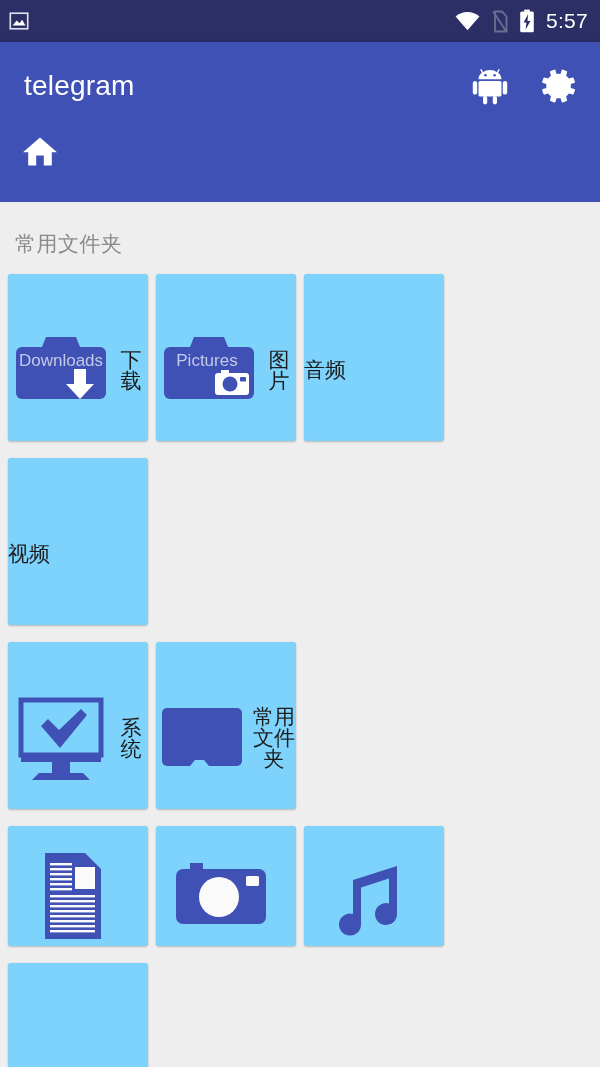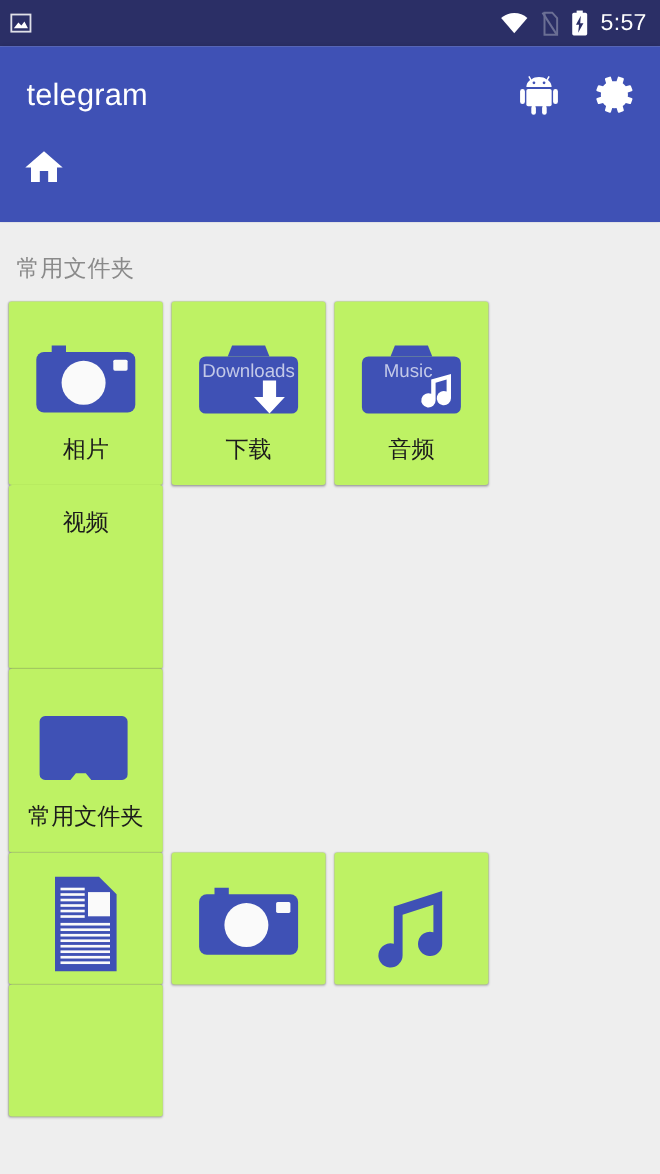--- a/index.html
+++ b/index.html
@@ -43,25 +43,25 @@
   .content{
     position:absolute; top:202px; left:0; width:600px; height:865px;
     background:#eeeeee; overflow:hidden;
   }
   .section-title{
     font-size:21px; color:#8a8a8a; padding:28px 0 16px 15px; letter-spacing:.5px;
   }
   .grid{ display:flex; flex-wrap:wrap; padding:0 8px; }
   .card{
     width:140px; height:167px;
-    background:#bef264;
-    margin:0 8px 0 0;
+    background:#7dd3fc;
+    margin:0 8px 17px 0;
     border-radius:3px;
     box-shadow:0 1px 2px rgba(0,0,0,.22), 0 0 1px rgba(0,0,0,.12);
-    display:flex; flex-direction:column; align-items:center;
+    display:flex; flex-direction:row; align-items:center;
     justify-content:flex-start;
     padding-top:22px;
     overflow:hidden;
   }
   .card-icon{
     height:100px; width:130px;
     display:flex; align-items:center; justify-content:center;
   }
   .card-label{
     font-size:21px; color:#1c1c1c; text-align:center; line-height:1;
@@ -138,64 +138,71 @@
       </svg>
     </span>
   </div>
 </div>
 
 <div class="content">
 
   <div class="section-title">常用文件夹</div>
   <div class="grid">
 
-    <div class="card">
-      <div class="card-icon">
-        <svg width="98" height="78" viewBox="0 0 98 78">
-          <path fill="#3f51b5" d="M18 7 h13 v7 h-13z"></path>
-          <rect x="4" y="13" width="90" height="55" rx="7" fill="#3f51b5"></rect>
-          <circle cx="47" cy="41" r="20" fill="#fafafa"></circle>
-          <rect x="74" y="20" width="13" height="10" rx="1.5" fill="#fafafa"></rect>
-        </svg>
-      </div>
-      <div class="card-label">相片</div>
-    </div>
 
     <div class="card">
       <div class="card-icon">
         <svg width="100" height="80" viewBox="0 0 100 80">
           <path d="M35 8 h30 l4 10 h-38z" fill="#3f51b5"></path>
           <rect x="5" y="18" width="90" height="52" rx="6" fill="#3f51b5"></rect>
           <text x="50" y="37" font-family="Liberation Sans, sans-serif" font-size="17" fill="#c3c9e8" text-anchor="middle">Downloads</text>
           <path d="M63 40 h12 v15 h8 l-14 15 l-14 -15 h8z" fill="#ffffff"></path>
         </svg>
       </div>
       <div class="card-label">下载</div>
     </div>
 
-
     <div class="card">
       <div class="card-icon">
         <svg width="100" height="80" viewBox="0 0 100 80">
           <path d="M35 8 h30 l4 10 h-38z" fill="#3f51b5"></path>
           <rect x="5" y="18" width="90" height="52" rx="6" fill="#3f51b5"></rect>
-          <text x="47" y="37" font-family="Liberation Sans, sans-serif" font-size="17" fill="#c3c9e8" text-anchor="middle">Music</text>
-          <path fill="#ffffff" d="M68 39 l18 -5 v22 a6.5 6.5 0 1 1 -4 -6 v-11 l-10 3 v16 a6.5 6.5 0 1 1 -4 -6z"></path>
-        </svg>
-      </div>
+          <text x="48" y="37" font-family="Liberation Sans, sans-serif" font-size="17" fill="#c3c9e8" text-anchor="middle">Pictures</text>
+          <path fill="#ffffff" d="M62 41 h8 v4 h-8z"></path>
+          <rect x="56" y="44" width="34" height="22" rx="3" fill="#ffffff"></rect>
+          <circle cx="71" cy="55" r="7.5" fill="#3f51b5"></circle>
+          <rect x="81" y="48" width="6" height="4.5" rx="1" fill="#3f51b5"></rect>
+        </svg>
+      </div>
+      <div class="card-label">图片</div>
+    </div>
+
+    <div class="card">
       <div class="card-label">音频</div>
     </div>
 
     <div class="card">
       <div class="card-label">视频</div>
     </div>
   </div>
 
   <div class="grid">
 
+    <div class="card">
+      <div class="card-icon">
+        <svg width="96" height="86" viewBox="0 0 96 86">
+          <rect x="8" y="6" width="80" height="55" fill="none" stroke="#3f51b5" stroke-width="5"></rect>
+          <rect x="8" y="61" width="80" height="7" fill="#3f51b5"></rect>
+          <rect x="39" y="68" width="18" height="11" fill="#3f51b5"></rect>
+          <path d="M26 79 h44 l7 7 h-58z" fill="#3f51b5"></path>
+          <path fill="#3f51b5" d="M28 32 l7 -7 l11 11 l22 -21 l6 6 l-27 33z"></path>
+        </svg>
+      </div>
+      <div class="card-label">系统</div>
+    </div>
 
     <div class="card">
       <div class="card-icon">
         <svg width="96" height="80" viewBox="0 0 96 80">
           <path fill="#3f51b5" d="M6 16 a5 5 0 0 1 5 -5 h70 a5 5 0 0 1 5 5 v48 a5 5 0 0 1 -5 5 h-28 l-5 -6 h-9 l-5 6 h-23 a5 5 0 0 1 -5 -5 z"></path>
         </svg>
       </div>
       <div class="card-label">常用文件夹</div>
     </div>
   </div>

